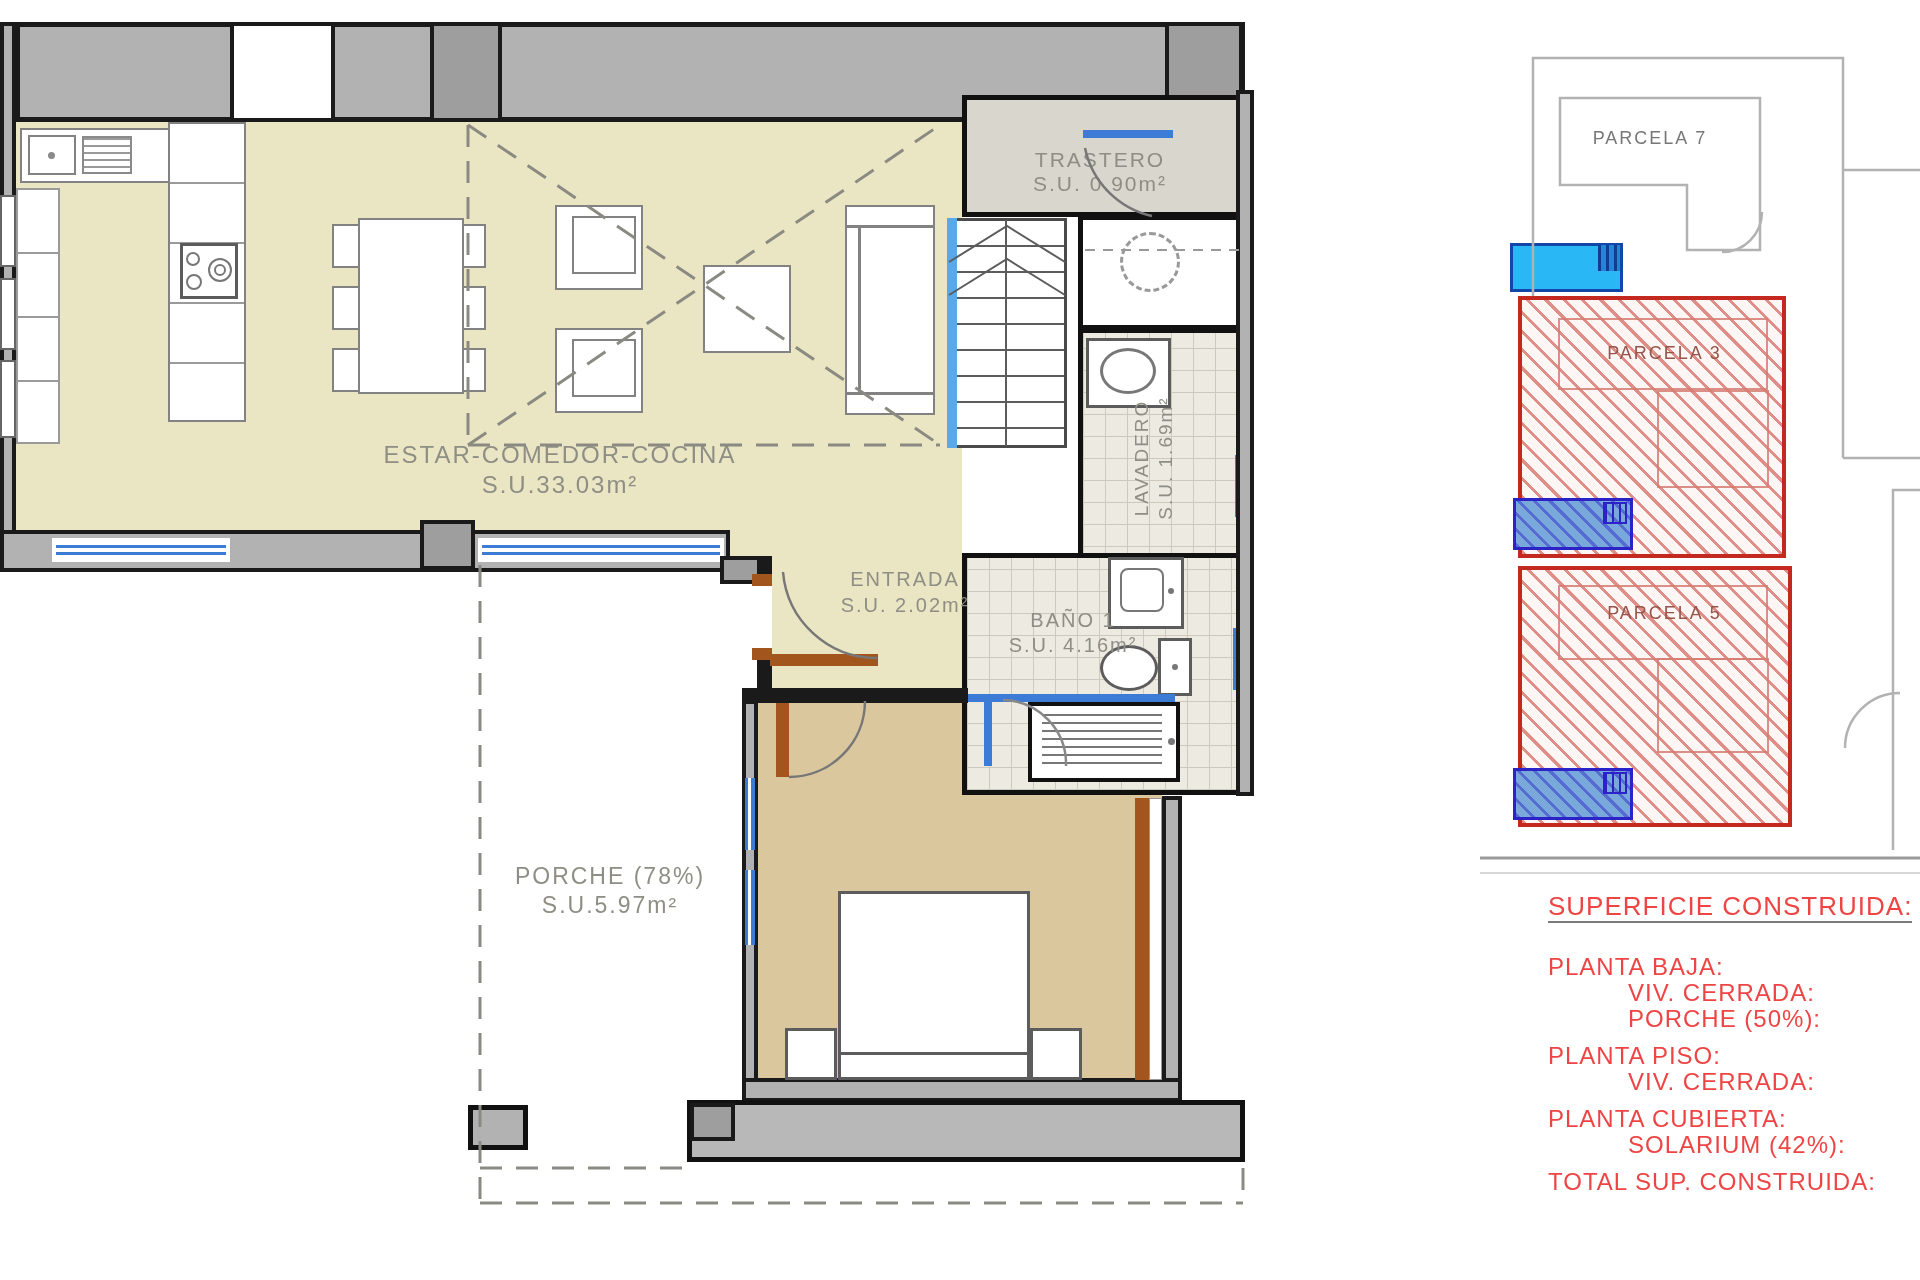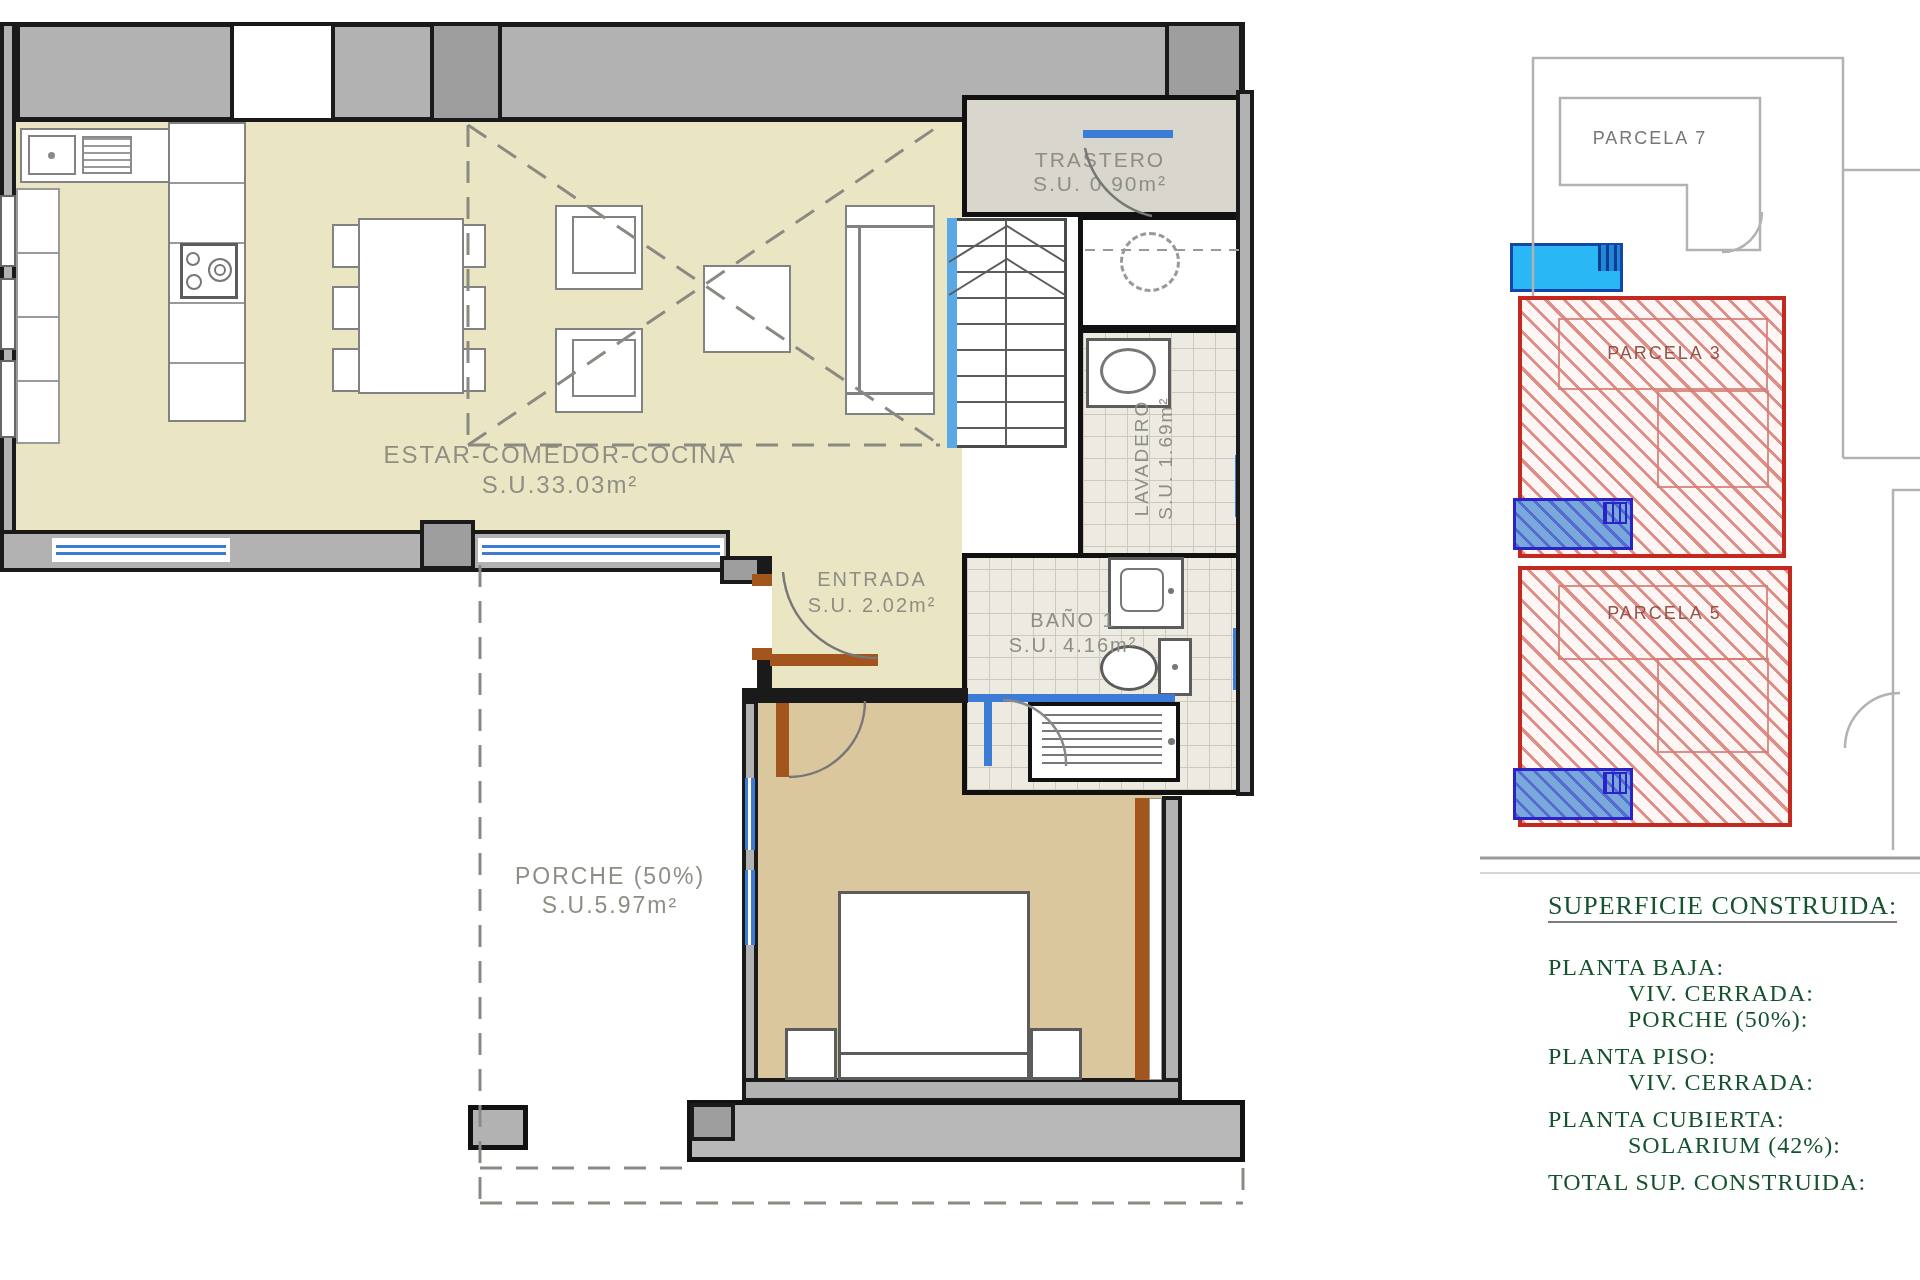--- a/index.html
+++ b/index.html
@@ -22,21 +22,21 @@
   .brown{background:#a3551e;}
   .room-label{color:#8e8e85;text-align:center;letter-spacing:2px;line-height:28px;}
   .hatch-red{background-color:#fdf6f4;
      background-image:repeating-linear-gradient(45deg,rgba(198,58,46,0.55) 0 3px,rgba(255,246,244,0.15) 3px 13px);
      border:4px solid #c3291f;}
   .faint-red{border:2px solid rgba(214,125,114,0.85);}
   .pool-blue{background-color:#79a8da;
      background-image:repeating-linear-gradient(45deg,rgba(43,34,200,0.45) 0 3px,transparent 3px 11px);
      border:3px solid #2b22c8;}
   .parcel-label{color:#96544a;text-align:center;letter-spacing:2px;font-size:18px;}
-  .legend{color:#14532d;font-size:24px;line-height:26px;letter-spacing:1px;font-family:Liberation Serif, serif;}
+  .legend{color:#ef4444;font-size:24px;line-height:26px;letter-spacing:1px;}
   .legend .gap{margin-top:11px;}
   .legend .sub{padding-left:80px;}
   .legend .title{font-size:26px;border-bottom:2px solid #7b7b7b;display:inline-block;padding-bottom:2px;margin-bottom:31px;}
   svg{position:absolute;left:0;top:0;pointer-events:none;}
 </style>
 </head>
 <body>
 
 <div id="stage">
 
@@ -132,21 +132,21 @@
   <div class="abs room-label" style="left:968px;top:608px;width:210px;font-size:20px;line-height:25px;">
     <div>BAÑO 1</div>
     <div>S.U. 4.16m²</div>
   </div>
 
   <div class="abs blackwall" style="left:757px;top:556px;width:15px;height:22px;"></div>
   <div class="abs blackwall" style="left:757px;top:660px;width:15px;height:32px;"></div>
   <div class="abs brown" style="left:752px;top:574px;width:20px;height:12px;"></div>
   <div class="abs brown" style="left:752px;top:648px;width:20px;height:12px;"></div>
   <div class="abs brown" style="left:770px;top:654px;width:108px;height:12px;"></div>
-  <div class="abs room-label" style="left:776px;top:566px;width:192px;font-size:20px;line-height:26px;">
+  <div class="abs room-label" style="left:809px;top:566px;width:192px;font-size:20px;line-height:26px;">
     <div>ENTRADA</div>
     <div>S.U. 2.02m²</div>
   </div>
 
   <div class="abs blackwall" style="left:742px;top:688px;width:226px;height:15px;"></div>
   <div class="abs graywall" style="left:742px;top:700px;width:16px;height:402px;"></div>
   <div class="abs win-v" style="left:745px;top:778px;width:10px;height:72px;"></div>
   <div class="abs win-v" style="left:745px;top:870px;width:10px;height:75px;"></div>
   <div class="abs graywall" style="left:1162px;top:796px;width:20px;height:306px;"></div>
   <div class="abs graywall" style="left:742px;top:1078px;width:440px;height:24px;"></div>
@@ -155,21 +155,21 @@
   <div class="abs" style="left:1149px;top:798px;width:13px;height:282px;background:#fff;border:1px solid #999;"></div>
   <div class="abs furn3" style="left:838px;top:891px;width:192px;height:189px;"></div>
   <div class="abs" style="left:841px;top:1052px;width:186px;height:3px;background:#5c5c5c;"></div>
   <div class="abs furn3" style="left:785px;top:1028px;width:52px;height:52px;"></div>
   <div class="abs furn3" style="left:1030px;top:1028px;width:52px;height:52px;"></div>
 
   <div class="abs" style="left:687px;top:1100px;width:558px;height:62px;background:#b8b8b8;border:5px solid #111;"></div>
   <div class="abs pillar" style="left:690px;top:1103px;width:45px;height:38px;"></div>
   <div class="abs" style="left:468px;top:1105px;width:60px;height:45px;background:#b2b2b2;border:5px solid #111;"></div>
   <div class="abs room-label" style="left:465px;top:862px;width:290px;font-size:23px;line-height:29px;">
-    <div>PORCHE (50%)</div>
+    <div>PORCHE (78%)</div>
     <div>S.U.5.97m²</div>
   </div>
 
   <div class="abs room-label" style="left:330px;top:440px;width:460px;font-size:24px;line-height:30px;">
     <div>ESTAR-COMEDOR-COCINA</div>
     <div>S.U.33.03m²</div>
   </div>
 
   <div class="abs graywall" style="left:1236px;top:90px;width:18px;height:706px;"></div>
 

